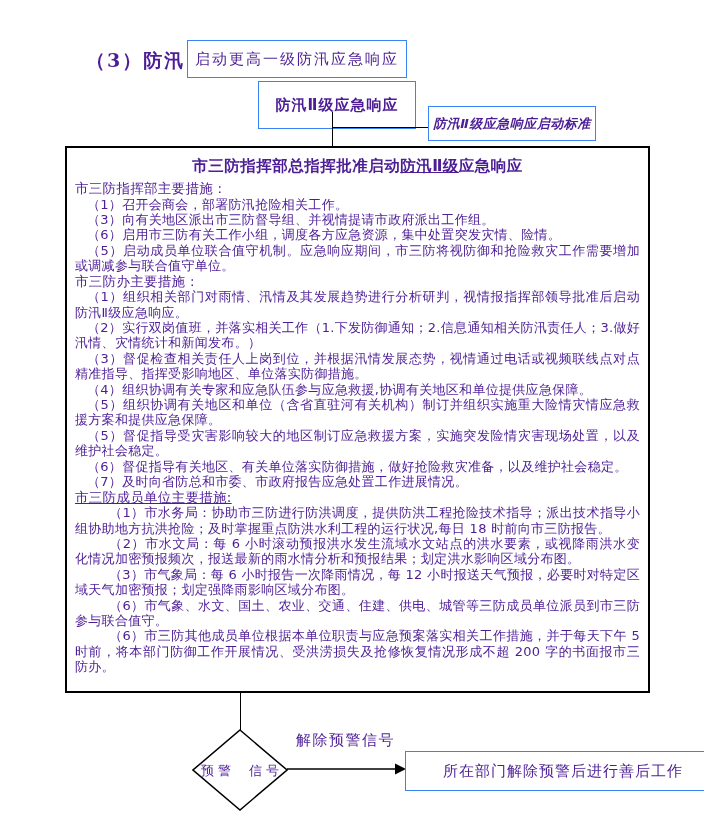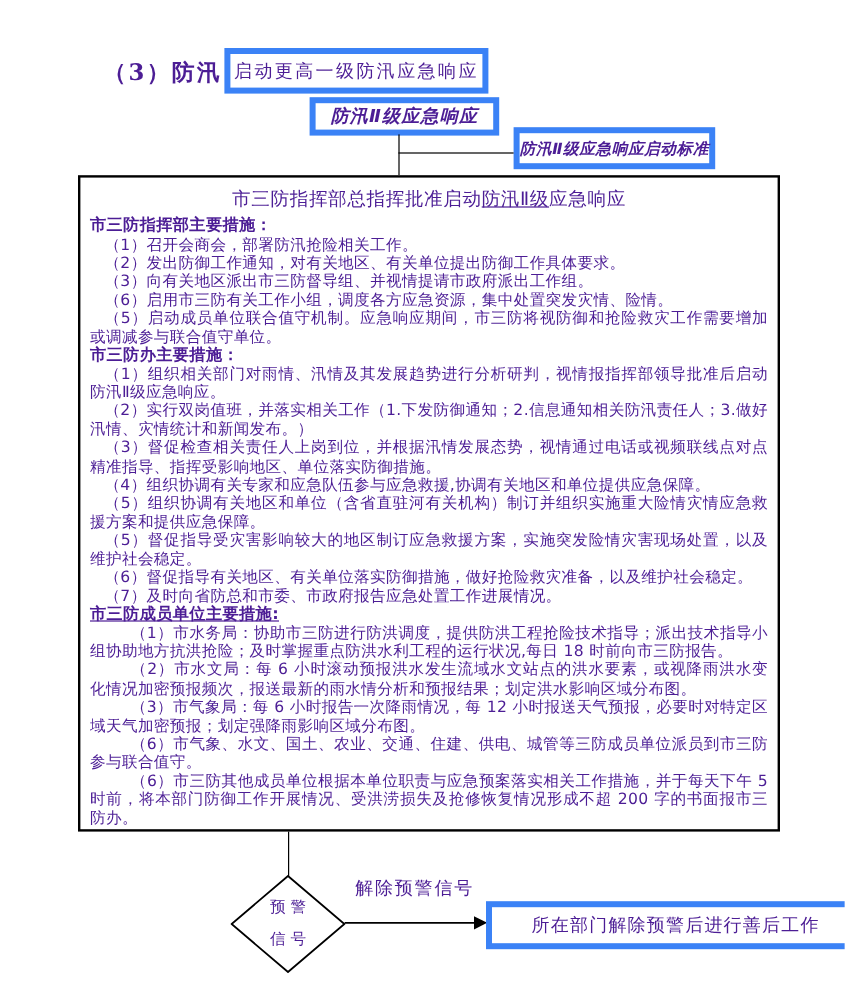--- a/index.html
+++ b/index.html
@@ -6,45 +6,45 @@
   .canvas {
     position:relative; width:704px; height:833px; background:#ffffff;
     color:#4c1d95; font-family:"DejaVu Sans", sans-serif; overflow:hidden;
   }
   .page-label {
     position:absolute; left:86px; top:48px;
     font-size:19px; font-weight:bold; letter-spacing:2px;
     font-family:"DejaVu Serif", serif;
   }
   .box {
-    position:absolute; border:5px solid #3b82f6; background:#fff;
+    position:absolute; border:1px solid #3b82f6; background:#fff;
     display:flex; align-items:center; justify-content:center;
     text-align:center; box-sizing:border-box;
   }
   .box1 { left:187px; top:40px; width:220px; height:38px; font-size:15px; letter-spacing:2px; }
-  .box2 { left:258px; top:81px; width:158px; height:32px; font-size:15px; font-weight:bold; font-style:italic; letter-spacing:1px; }
+  .box2 { left:258px; top:81px; width:158px; height:48px; font-size:15px; font-weight:bold; letter-spacing:1px; }
   .box3 { left:428px; top:106px; width:168px; height:35px; font-size:13px; font-weight:bold; font-style:italic; letter-spacing:0.5px; }
   .vline, .hline { position:absolute; background:#000; }
   .v1 { left:332px; top:112px; width:1px; height:34px; }
   .h1 { left:332px; top:127px; width:96px; height:1px; }
   .v2 { left:240px; top:693px; width:1px; height:37px; }
   .main-box {
     position:absolute; left:65px; top:146px; width:585px; height:547px;
     border:2px solid #000; box-sizing:border-box; padding:6px 8px 4px 8px; background:#fff;
   }
-  .main-title { text-align:center; font-size:15.5px; font-weight:normal; margin:2px 0 4px 0; letter-spacing:0.5px; }
+  .main-title { text-align:center; font-size:15.5px; font-weight:bold; margin:2px 0 4px 0; letter-spacing:0.5px; }
   .u { text-decoration:underline; }
-  .sec-heading { font-weight:bold; font-size:13.5px; line-height:15.6px; letter-spacing:0.3px; }
+  .sec-heading { font-weight:normal; font-size:13.5px; line-height:15.6px; letter-spacing:0.3px; }
   .sec-item { font-size:13px; line-height:15.4px; text-align:justify; letter-spacing:0.3px; }
   .item-s { text-indent:12px; }
   .item-l { text-indent:34px; }
   .diamond-svg { position:absolute; left:192px; top:729px; }
   .diamond-text {
     position:absolute; left:192px; top:729px; width:96px; height:82px;
-    display:flex; flex-direction:column; align-items:center; justify-content:center;
+    display:flex; flex-direction:row; align-items:center; justify-content:center;
     font-size:13px; letter-spacing:4px; line-height:17px; text-indent:4px;gap:10px;
   }
   .arrow-label { position:absolute; left:296px; top:731px; font-size:15px; font-weight:normal; letter-spacing:1.5px; }
   .arrow-svg { position:absolute; left:287px; top:760px; }
   .result-box { left:405px; top:751px; width:316px; height:40px; font-size:15px; letter-spacing:1px; }
 </style>
 </head>
 <body>
 
 <div class="canvas">
@@ -56,21 +56,20 @@
   <div class="box box3">防汛Ⅱ级应急响应启动标准</div>
 
   <div class="vline v1"></div>
   <div class="hline h1"></div>
 
   <div class="main-box">
     <div class="main-title"><span>市三防指挥部总指挥批准启动</span><span class="u">防汛Ⅱ级</span><span>应急响应</span></div>
     <div id="sections">
         <div class="sec-heading">市三防指挥部主要措施：</div>
         <div class="sec-item item-s">（1）召开会商会，部署防汛抢险相关工作。</div>
-        <div class="sec-item item-s">（2）发出防御工作通知，对有关地区、有关单位提出防御工作具体要求。</div>
         <div class="sec-item item-s">（3）向有关地区派出市三防督导组、并视情提请市政府派出工作组。</div>
         <div class="sec-item item-s">（6）启用市三防有关工作小组，调度各方应急资源，集中处置突发灾情、险情。</div>
         <div class="sec-item item-s">（5）启动成员单位联合值守机制。应急响应期间，市三防将视防御和抢险救灾工作需要增加或调减参与联合值守单位。</div>
         <div class="sec-heading">市三防办主要措施：</div>
         <div class="sec-item item-s">（1）组织相关部门对雨情、汛情及其发展趋势进行分析研判，视情报指挥部领导批准后启动防汛Ⅱ级应急响应。</div>
         <div class="sec-item item-s">（2）实行双岗值班，并落实相关工作（1.下发防御通知；2.信息通知相关防汛责任人；3.做好汛情、灾情统计和新闻发布。）</div>
         <div class="sec-item item-s">（3）督促检查相关责任人上岗到位，并根据汛情发展态势，视情通过电话或视频联线点对点精准指导、指挥受影响地区、单位落实防御措施。</div>
         <div class="sec-item item-s">（4）组织协调有关专家和应急队伍参与应急救援,协调有关地区和单位提供应急保障。</div>
         <div class="sec-item item-s">（5）组织协调有关地区和单位（含省直驻河有关机构）制订并组织实施重大险情灾情应急救援方案和提供应急保障。</div>
         <div class="sec-item item-s">（5）督促指导受灾害影响较大的地区制订应急救援方案，实施突发险情灾害现场处置，以及维护社会稳定。</div>

